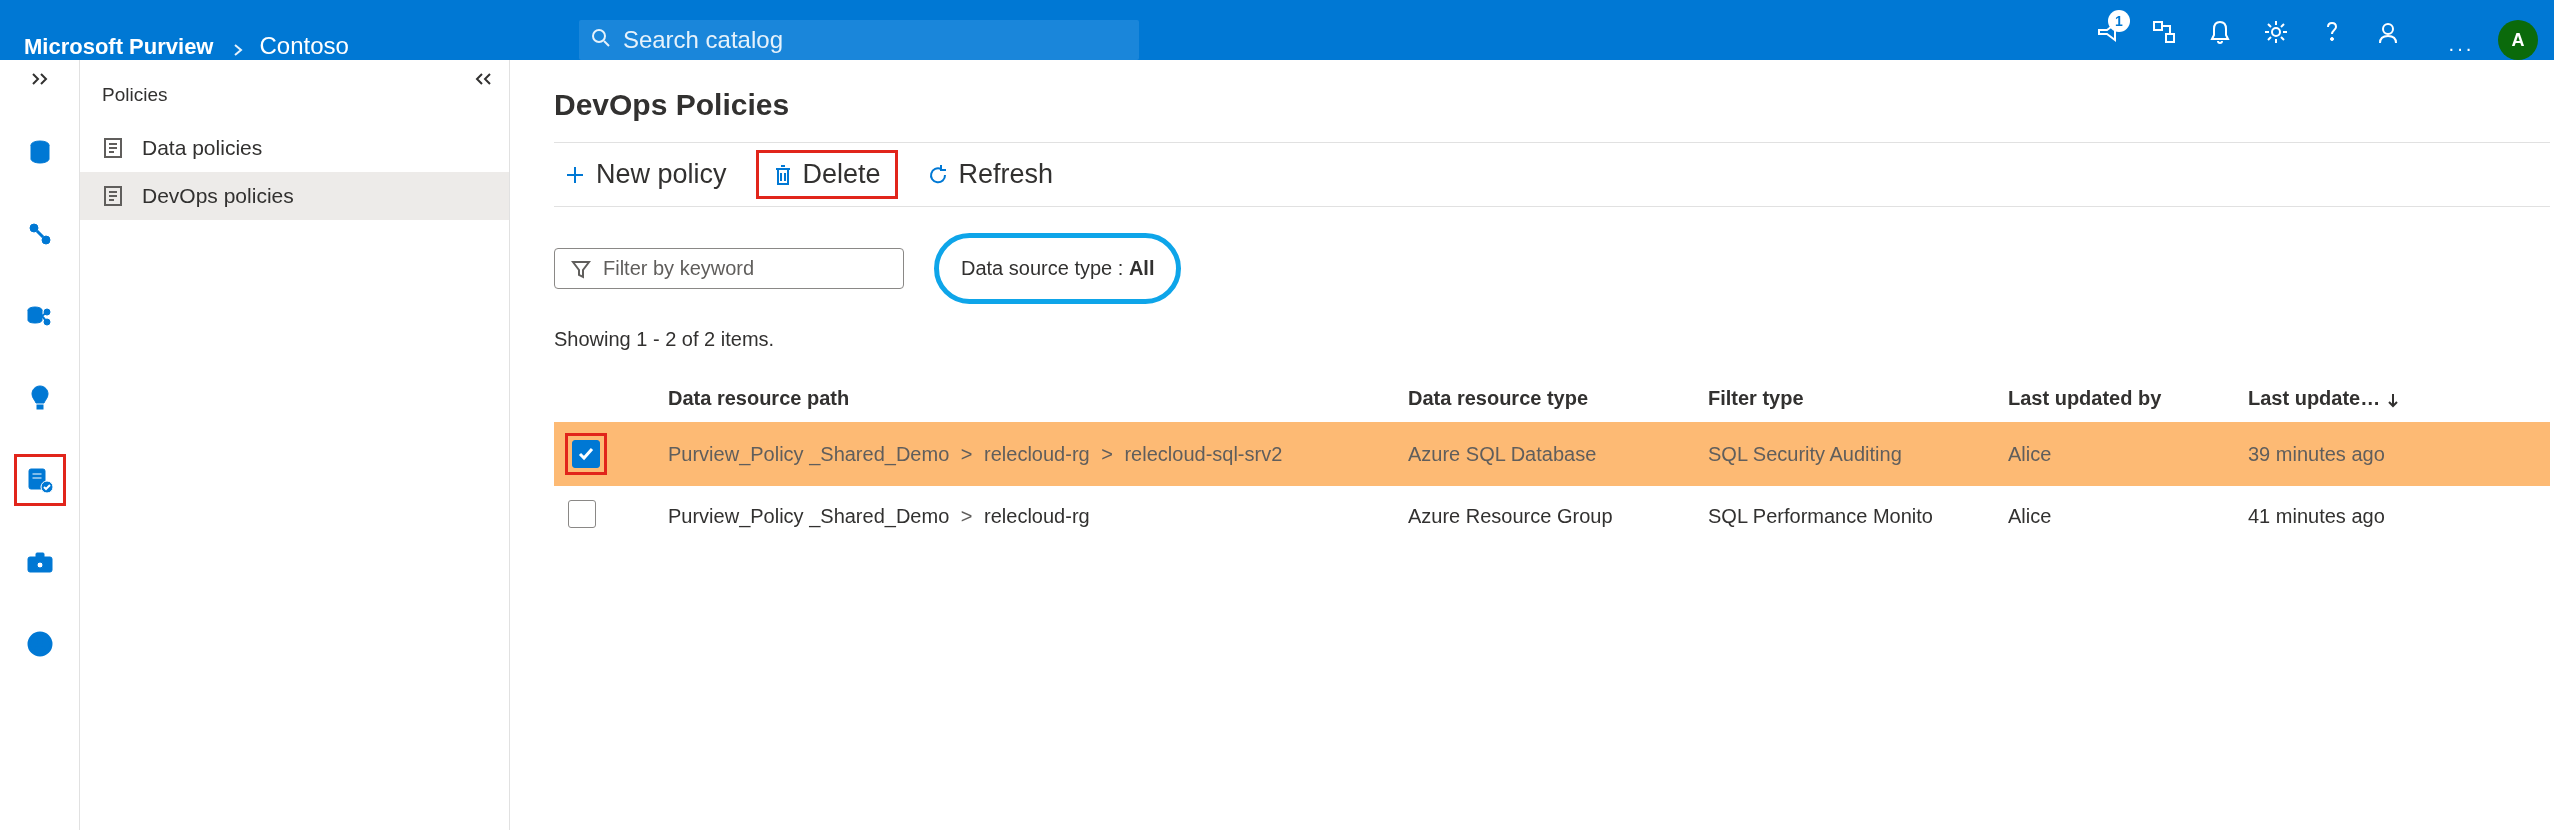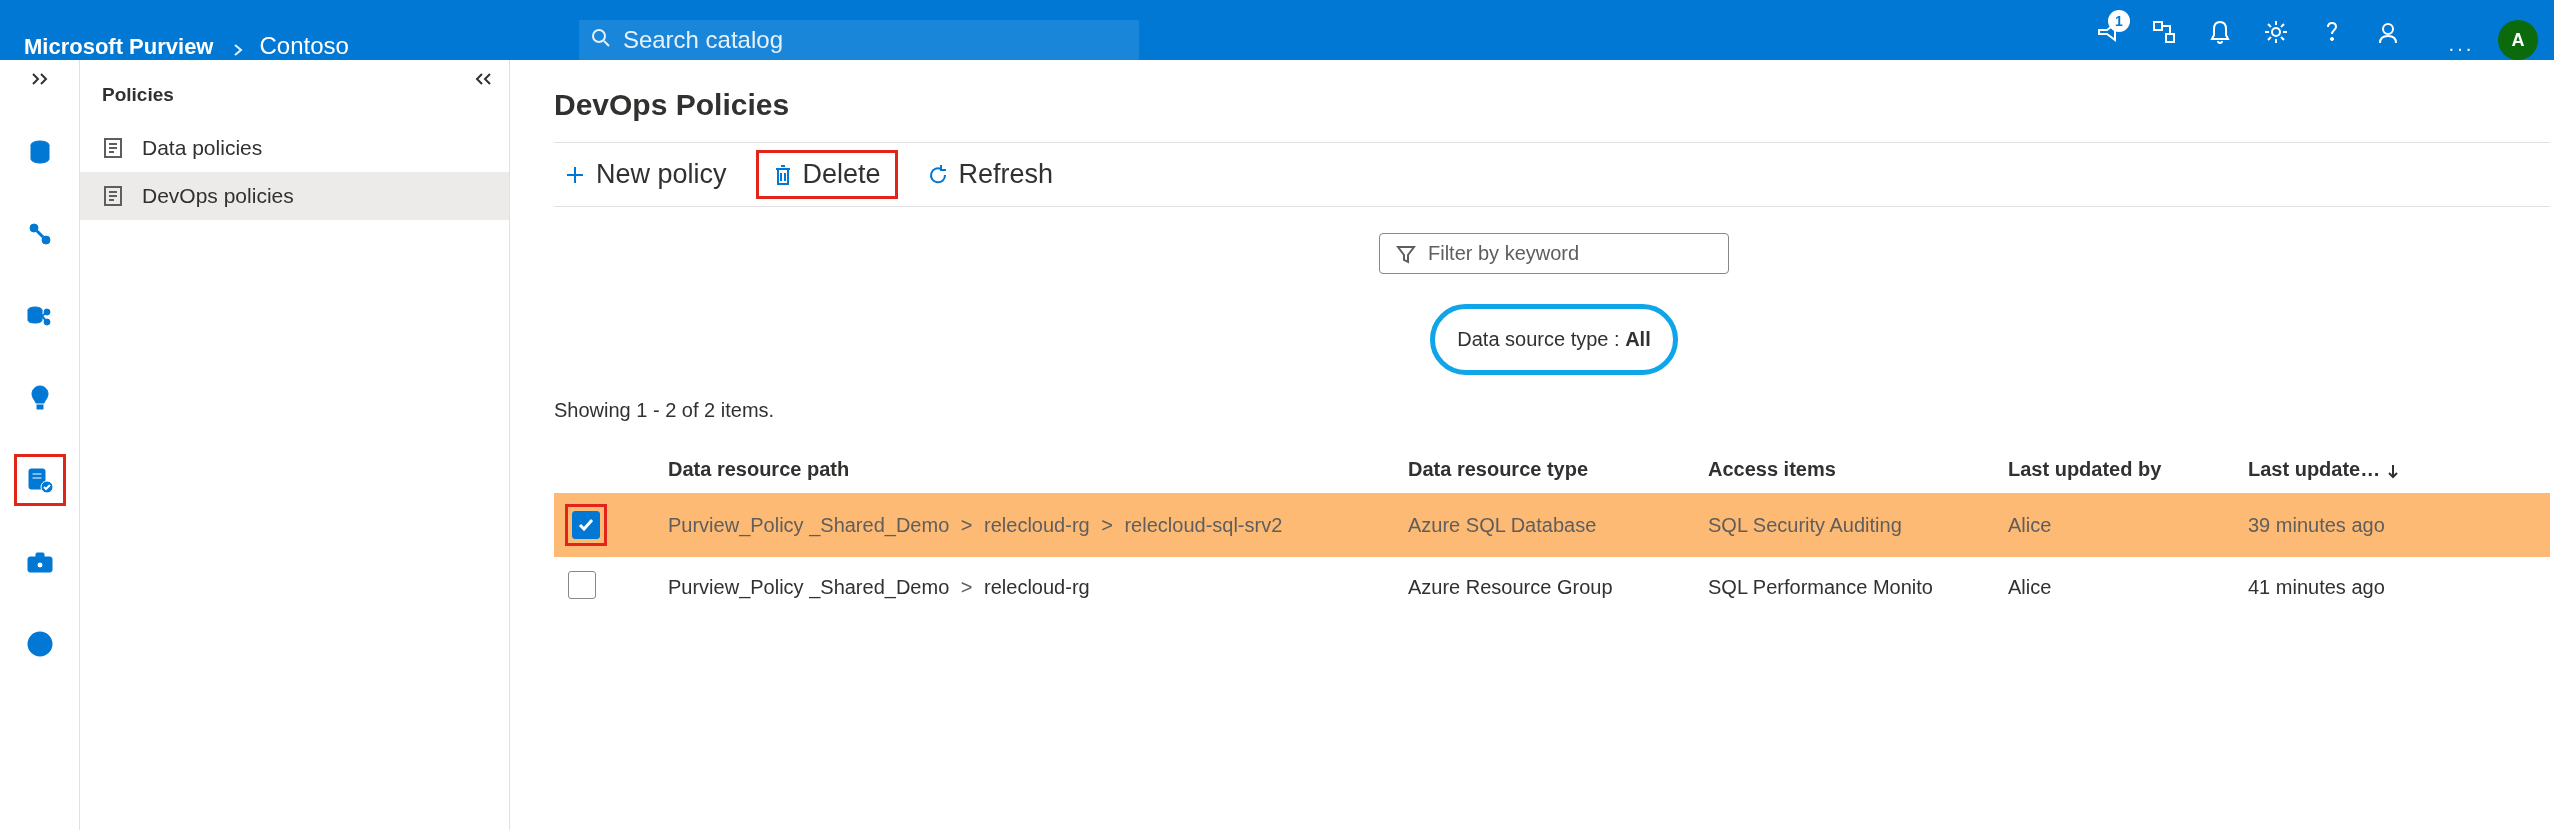--- a/index.html
+++ b/index.html
@@ -22,32 +22,32 @@
   
   .body { display:flex; height:calc(100% - 60px); }
   .rail { width:80px; border-right:1px solid #e1e1e1; display:flex; flex-direction:column; align-items:center; padding-top:10px; gap:40px; }
   .rail .rail-toggle { font-size:18px; color:#323130; }
   .rail .rail-icon { width:42px; height:42px; display:flex; align-items:center; justify-content:center; }
   .rail .rail-icon svg { stroke:#0078d4; fill:#0078d4; }
   .rail .rail-icon.selected { outline:3px solid #e1251b; outline-offset:2px; }
 
   .side { width:430px; border-right:1px solid #e1e1e1; padding-top:10px; position:relative; }
   .side .collapse { position:absolute; top:10px; right:14px; font-size:18px; color:#323130; }
-  .side h3 { font-size:19px; font-weight:700; padding: 14px 22px 18px; }
+  .side h3 { font-size:19px; font-weight:400; padding: 14px 22px 18px; }
   .side .navitem { display:flex; align-items:center; gap:14px; padding:12px 22px; font-size:21px; cursor:pointer; }
   .side .navitem.active { background:#edebe9; }
   .side .navitem svg { stroke:#605e5c; }
 
   .main { flex:1; padding: 28px 0 0 44px; }
   .main h1 { font-size:30px; font-weight:600; margin-bottom:20px; }
   .toolbar { display:flex; align-items:center; gap:22px; border-top:1px solid #e1e1e1; border-bottom:1px solid #e1e1e1; padding:10px 0; margin-right:4px; margin-bottom:26px; }
   .toolbar .tbtn { display:flex; align-items:center; gap:10px; padding:6px 10px; font-size:27px; cursor:pointer; }
   .toolbar .tbtn svg { stroke:#0078d4; }
   .toolbar .tbtn.highlight { outline:3px solid #e1251b; padding:6px 14px; }
-  .filters { display:flex; align-items:center; gap:30px; margin-bottom:24px;flex-direction:column; }
+  .filters { display:flex; align-items:center; gap:30px; margin-bottom:24px; }
   .filter-box { display:flex; align-items:center; gap:12px; border:1px solid #8a8886; border-radius:4px; padding:8px 16px; width:350px; color:#605e5c; font-size:20px; }
   .pill { border:5px solid #0ea5e9; border-radius:999px; padding:19px 22px; font-size:20px; }
   .pill b { font-weight:600; }
   .count { font-size:20px; margin-bottom:24px; }
   table { width:calc(100% - 4px); border-collapse:collapse; font-size:20px; }
   th { text-align:left; font-weight:600; padding:12px 14px; color:#323130; }
   th.sort svg { vertical-align:middle; margin-left:6px; }
   td { padding:14px 14px; color:#323130; white-space:nowrap; overflow:hidden; text-overflow:ellipsis; }
   tr.row-sel { background:#fdba74;margin-top:16px; }
   tr.row-sel td { color:#605e5c; }
@@ -249,21 +249,21 @@
           <col class="c-type">
           <col class="c-acc">
           <col class="c-upd">
           <col class="c-time">
         </colgroup>
       <thead>
         <tr>
           <th></th>
           <th>Data resource path</th>
           <th>Data resource type</th>
-          <th>Access items</th>
+          <th>Filter type</th>
           <th>Last updated by</th>
           <th class="sort"><span>Last update…</span><svg width="14" height="16" viewBox="0 0 14 16" fill="none">
                 <path d="M7 2 L7 14 M3 10 L7 14 L11 10" stroke="#323130" stroke-width="2"></path>
               </svg></th>
         </tr>
       </thead>
       <tbody id="tbody">
           <tr class="row-sel">
             <td><span class="chk-wrap highlight"><span class="chk checked">
                   <svg width="18" height="18" viewBox="0 0 18 18" fill="none">

